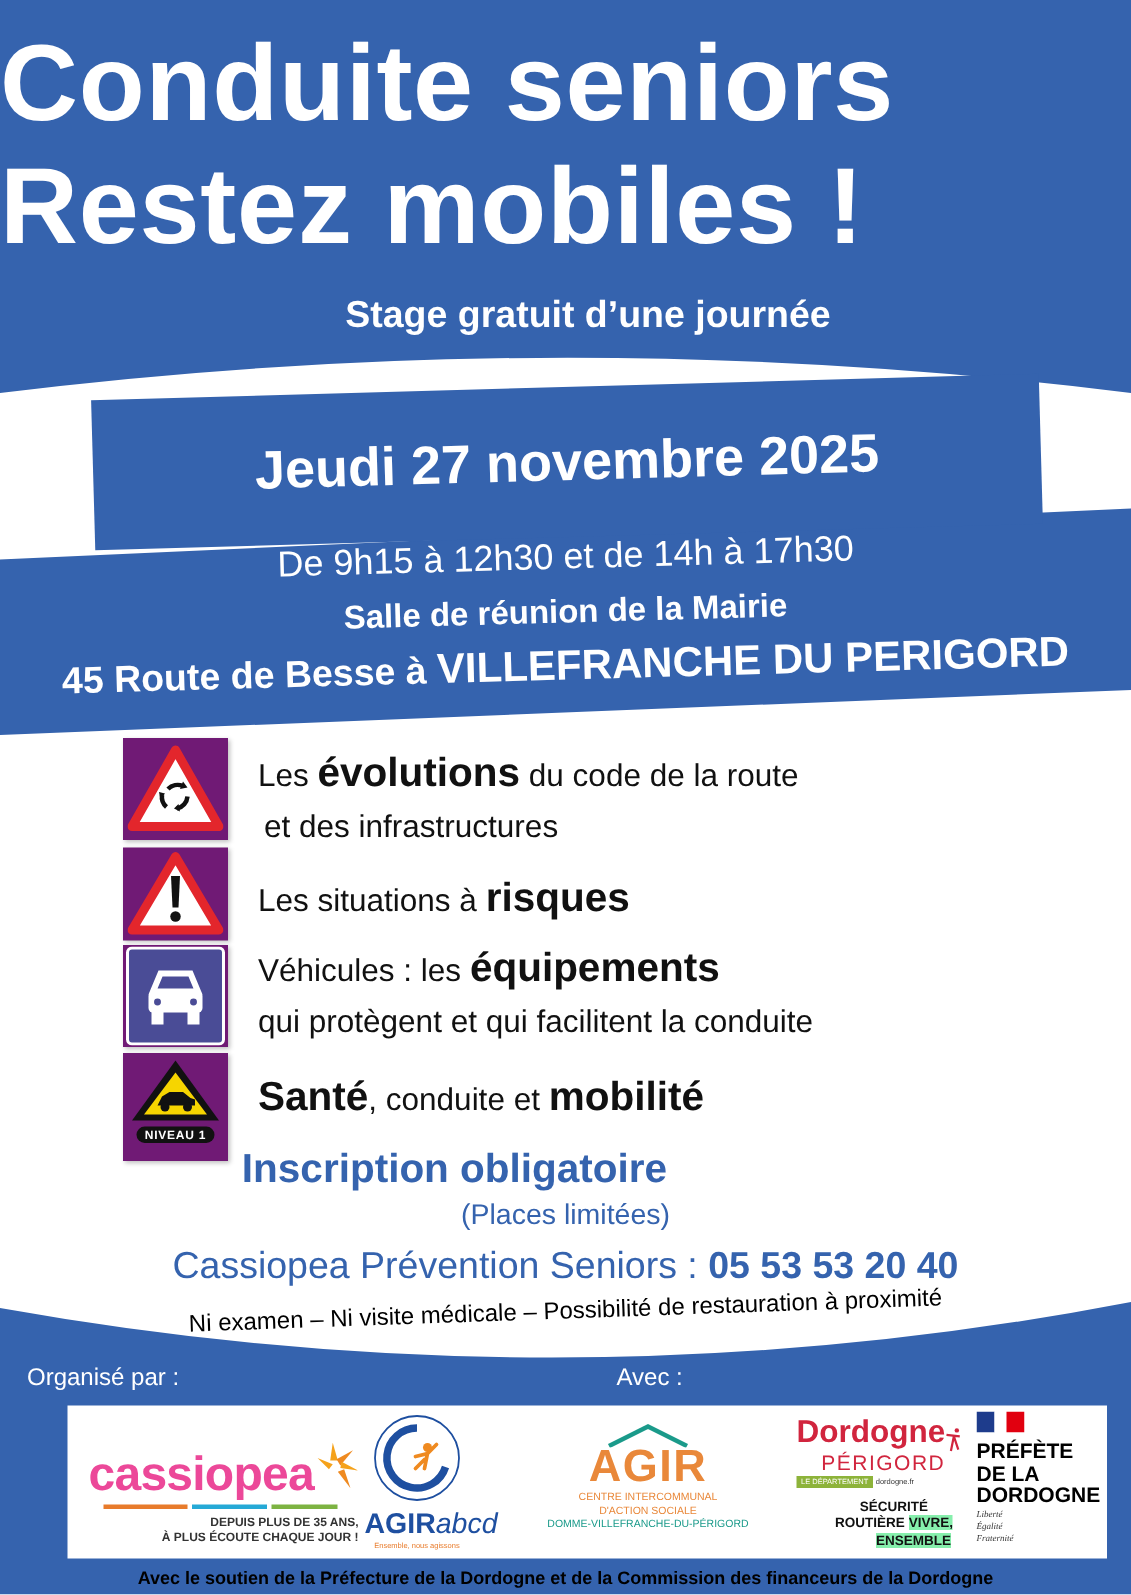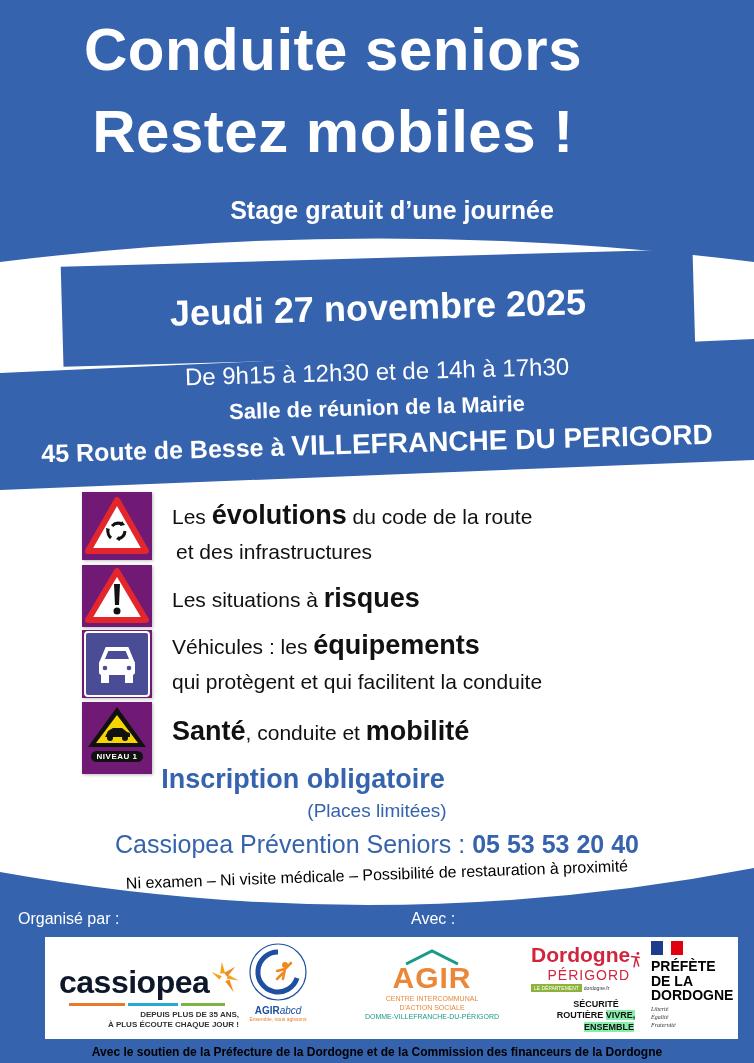--- a/index.html
+++ b/index.html
@@ -3,22 +3,22 @@
 <meta charset="utf-8">
 <style>
   * { box-sizing: border-box; margin: 0; padding: 0; }
   html, body { width: 754px; height: 1063px; overflow: hidden; background: #ffffff; }
   body { position: relative; font-family: "Liberation Sans", "DejaVu Sans", sans-serif; color: #111; }
 
   .bg-svg { position: absolute; left: 0; top: 0; width: 754px; height: 1063px; z-index: 0; }
   .layer { position: absolute; z-index: 2; }
 
   .title-line {
-    left: 0; width: 666px; text-align: center; color: #fff; font-weight: bold;
-    font-size: 60px; letter-spacing: 0.5px; line-height: 1;
+    left: 0; width: 666px; text-align: left; color: #fff; font-weight: bold;
+    font-size: 72px; letter-spacing: 0.5px; line-height: 1;
   }
   .subtitle {
     left: 0; width: 754px; text-align: center; color: #fff; font-weight: bold;
     font-size: 25px; top: 196px; padding-left: 30px;
   }
 
   .date-box {
     left: 62px; top: 258px; width: 632px; height: 100px; background: #3563ae;
     transform: rotate(-1.6deg); transform-origin: center;
     display: flex; align-items: center; justify-content: center;
@@ -54,21 +54,21 @@
   .org-label { top: 910px; font-size: 16px; color: #fff; }
   .logo-box {
     left: 45px; top: 937px; width: 693px; height: 102px; background: #fff;
   }
   .footer-text {
     left: 0; width: 754px; text-align: center; top: 1045px; font-size: 12px;
     font-weight: bold; color: #000000;
   }
 
   .logo { position: absolute; }
-  .cassio-word { font-size: 32px; font-weight: bold; color: #0f172a; letter-spacing: -0.5px; }
+  .cassio-word { font-size: 32px; font-weight: bold; color: #ec4899; letter-spacing: -0.5px; }
   .small-caps { font-size: 8px; font-weight: bold; color: #333; text-align: right; line-height: 1.25; }
   .cias-word { font-size: 30px; font-weight: bold; color: #e9883a; letter-spacing: 1px; }
   .cias-sub { font-size: 7px; color: #e9883a; text-align: center; line-height: 1.25; }
   .cias-sub2 { font-size: 7px; color: #1a9a8a; text-align: center; }
   .dordogne-word { font-size: 21px; font-weight: bold; color: #d1253e; }
   .perigord-word { font-size: 14px; color: #d1253e; letter-spacing: 1px; }
   .dept-bar { background: #8db33a; color: #fff; font-size: 5px; padding: 1px 3px; }
   .secu { font-size: 9px; font-weight: bold; color: #111; text-align: center; line-height: 1.25; }
   .secu .hl { background: #86efac; }
   .prefete { font-size: 14px; font-weight: bold; color: #000; line-height: 1.05; }
@@ -197,21 +197,21 @@
     <div class="small-caps">À PLUS ÉCOUTE CHAQUE JOUR !</div>
   </div>
 
   <div class="logo" style="left:198px;top:4px;width:70px;text-align:center;">
     <svg width="62" height="62" viewBox="0 0 62 62">
       <circle cx="31" cy="31" r="28" fill="none" stroke="#1e4fa0" stroke-width="1.2"></circle>
       <path d="M31 11 A20 20 0 1 0 50 37" fill="none" stroke="#1e4fa0" stroke-width="5"></path>
       <circle cx="38" cy="24" r="3" fill="#ef8a20"></circle>
       <path d="M30 30 L38 28 L44 22 M38 28 L36 38 M36 32 L30 38" stroke="#ef8a20" stroke-width="2.5" fill="none" stroke-linecap="round"></path>
     </svg>
-    <div style="font-size:10px;color:#1e4fa0;margin-top:-2px;"><b>AGIR</b><i>abcd</i></div>
+    <div style="font-size:19px;color:#1e4fa0;margin-top:-2px;"><b>AGIR</b><i>abcd</i></div>
     <div style="font-size:5px;color:#e87b2b;">Ensemble, nous agissons</div>
   </div>
 
   <div class="logo" style="left:312px;top:12px;width:150px;text-align:center;">
     <svg width="60" height="16" viewBox="0 0 60 16" style="display:block;margin:0 auto -4px;">
       <path d="M4 15 L30 2 L56 15" fill="none" stroke="#1a9a8a" stroke-width="3"></path>
     </svg>
     <div class="cias-word">AGIR</div>
     <div class="cias-sub">CENTRE INTERCOMMUNAL</div>
     <div class="cias-sub">D'ACTION SOCIALE</div>

